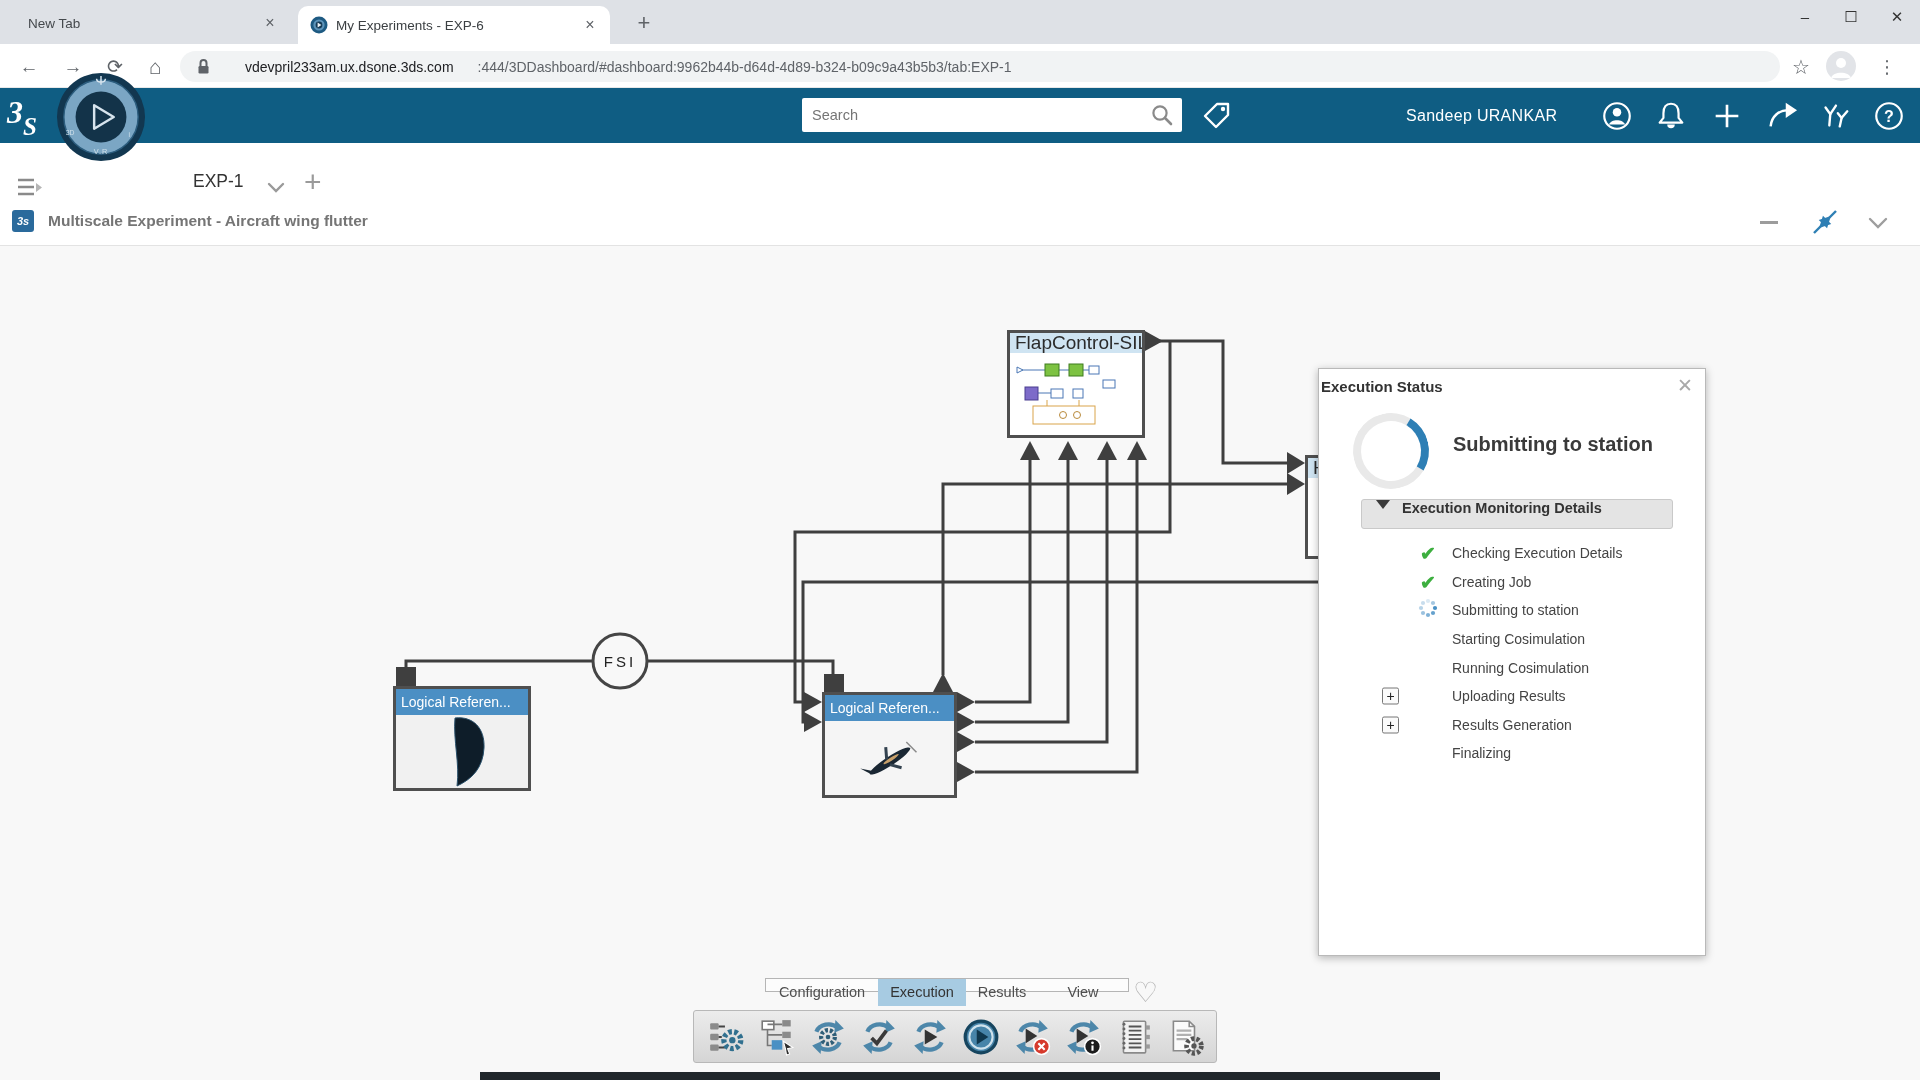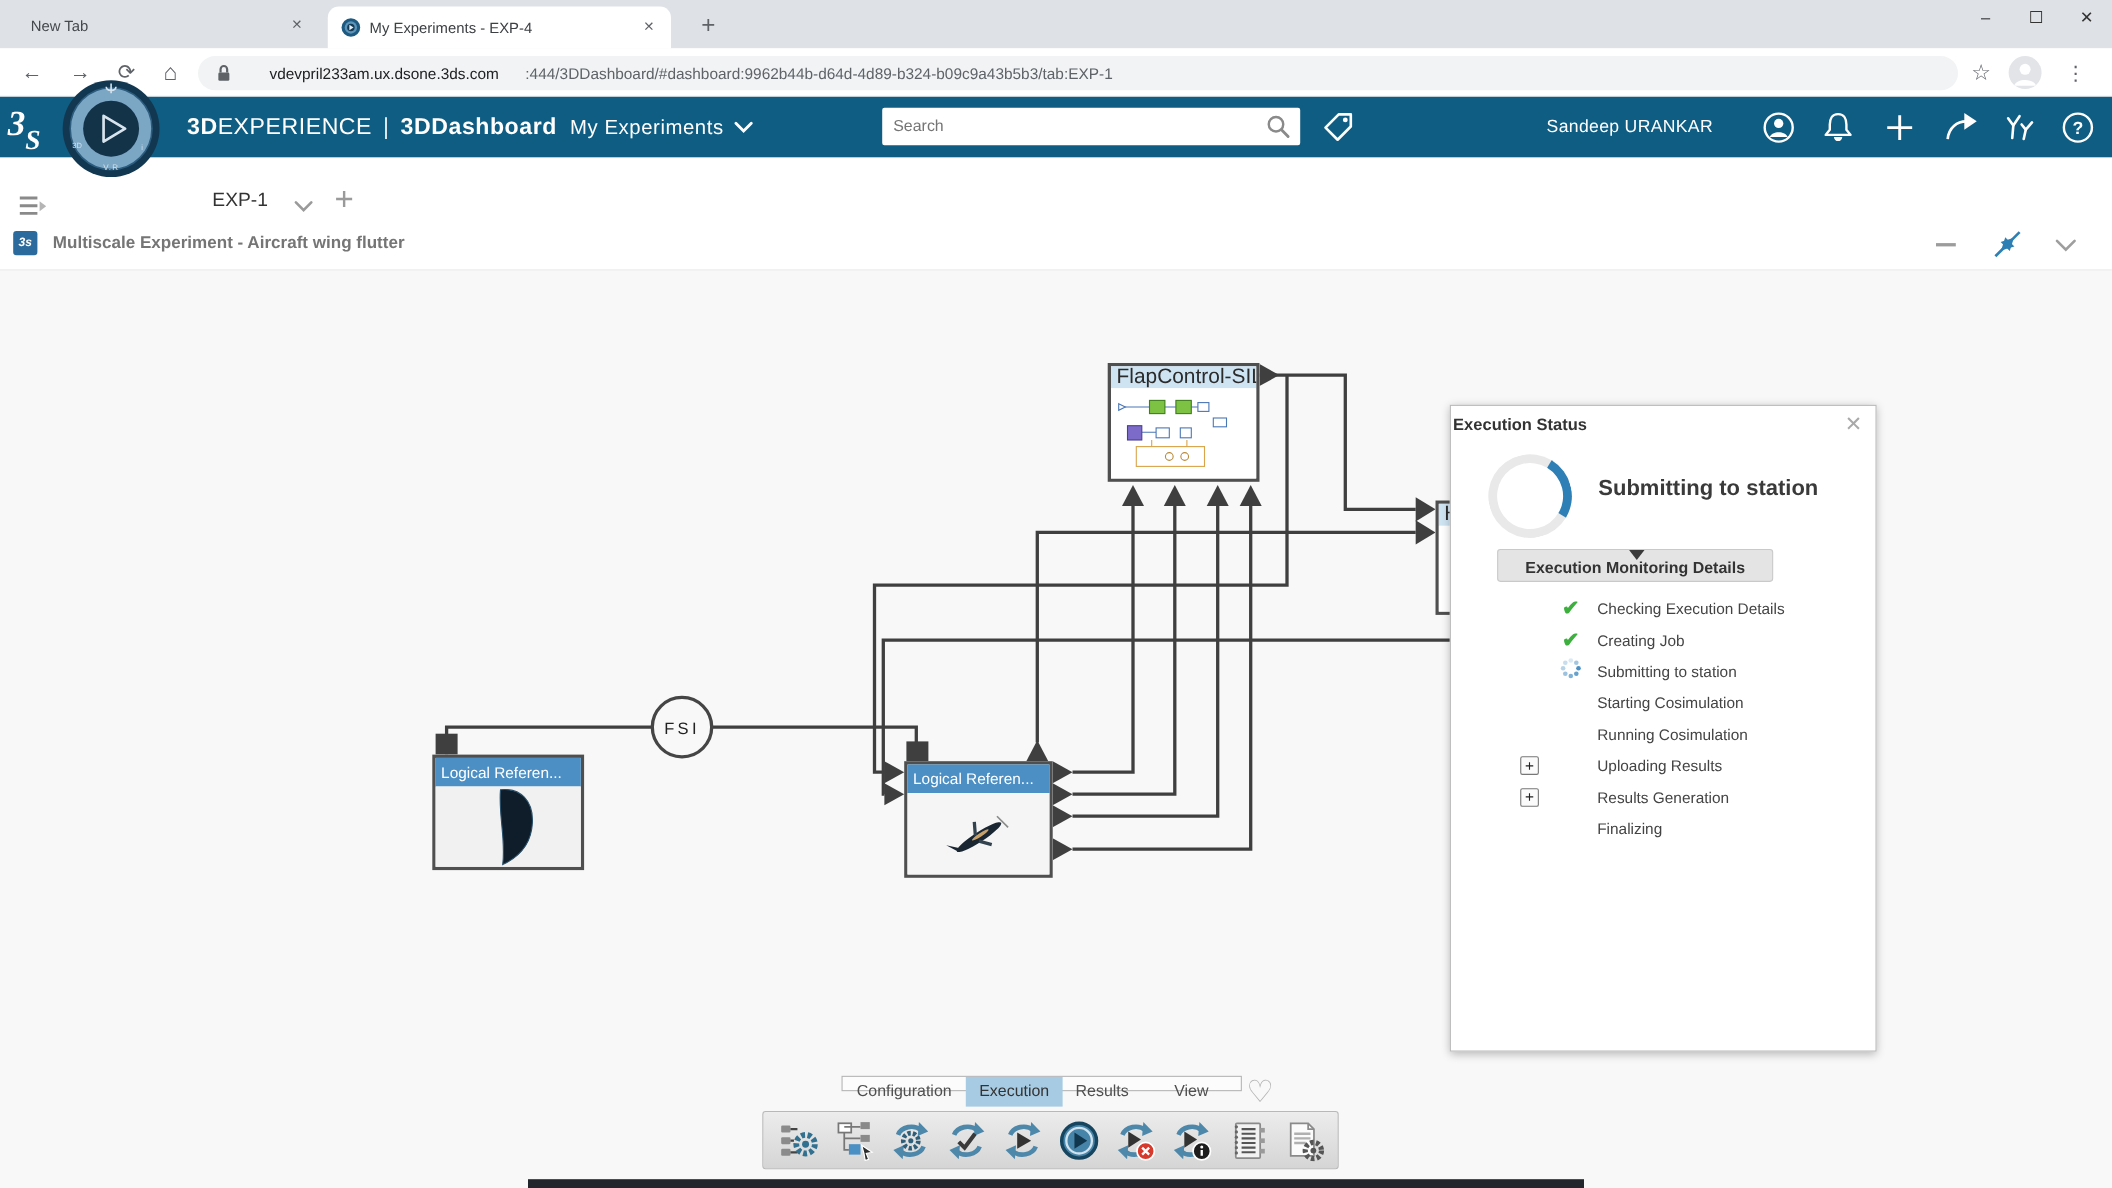--- a/index.html
+++ b/index.html
@@ -64,21 +64,21 @@
   #node-log1 { left:393px; top:440px; width:138px; height:105px; }
   #node-log2 { left:822px; top:446px; width:135px; height:106px; }
   #node-hidden { left:1305px; top:209px; width:118px; height:104px; z-index:3; }
 
   
   #exec-panel { left:1318px; top:122px; width:388px; height:588px; background:#fff; border:1px solid #b9b9b9; box-shadow:0 2px 8px rgba(0,0,0,.28); z-index:10; }
   #exec-title { left:2px; top:9px; font-size:15px; font-weight:bold; color:#333; }
   #exec-close { right:12px; top:5px; font-size:19px; color:#a9a9a9; }
   #spinner { left:34px; top:44px; width:76px; height:76px; border-radius:50%; border:8px solid #e9e9e9; border-right-color:#2e7fb5; transform:rotate(-14deg); }
   #exec-status { left:134px; top:64px; font-size:20px; font-weight:bold; color:#3a3a3a; }
-  #details-bar { left:42px; top:130px; width:251px; height:30px; background:#e4e4e4; border:1px solid #c9c9c9; border-radius:3px; display:flex; align-items:center;flex-direction:column; }
+  #details-bar { left:42px; top:130px; width:312px; height:30px; background:#e4e4e4; border:1px solid #c9c9c9; border-radius:3px; display:flex; align-items:flex-start; }
   #details-caret { width:0; height:0; border-left:7px solid transparent; border-right:7px solid transparent; border-top:9px solid #3a3a3a; margin:0 12px 0 14px; }
   #details-label { font-size:14.5px; font-weight:bold; color:#333; }
   #steps { left:0; top:170px; width:388px; }
   .step { position:relative; height:28.6px; }
   .step-label { position:absolute; left:133px; top:50%; transform:translateY(-50%); font-size:14px; color:#444; }
   .step-ico { position:absolute; left:94px; top:50%; transform:translateY(-50%); width:30px; text-align:center; }
   .step-check { color:#3daf3f; font-size:19px; font-weight:bold; }
   .step-plus { position:absolute; left:63px; top:50%; transform:translateY(-50%); width:17px; height:17px; border:1.5px solid #777; border-radius:2px; background:#fbfbfb; color:#222; font-size:14px; line-height:14px; text-align:center; }
 
   
@@ -98,21 +98,21 @@
     <span class="spacer"></span>
     <span class="ctab-close">×</span>
   </div>
   <div class="abs ctab-active">
     <svg class="favicon" viewBox="0 0 18 18">
       <circle cx="9" cy="9" r="8.5" fill="#1d5a82"></circle>
       <circle cx="9" cy="9" r="5.6" fill="#5d94ba"></circle>
       <circle cx="9" cy="9" r="3.4" fill="#143a55"></circle>
       <polygon points="7.6,6.6 11.4,9 7.6,11.4" fill="#e8f1f7"></polygon>
     </svg>
-    <span>My Experiments - EXP-4</span>
+    <span>My Experiments - EXP-6</span>
     <span class="spacer"></span>
     <span class="ctab-close">×</span>
   </div>
   <div class="abs newtab-plus">+</div>
   <div class="abs winctl" style="right:92px">–</div>
   <div class="abs winctl" style="right:46px">☐</div>
   <div class="abs winctl" style="right:0">✕</div>
 </div>
 
 <div id="chrome-toolbar" class="abs">
@@ -136,29 +136,20 @@
     </svg>
   </div>
   <div class="abs navbtn" style="left:1872px;font-size:18px">⋮</div>
 </div>
 
 <div id="app-topbar" class="abs">
   <svg class="abs" style="left:6px;top:5px" width="46" height="46" viewBox="0 0 46 46">
     <text x="1" y="30" font-family="Liberation Serif, serif" font-style="italic" font-weight="bold" font-size="32" fill="#fff">3</text>
     <text x="17" y="42" font-family="Liberation Serif, serif" font-style="italic" font-weight="bold" font-size="25" fill="#fff">S</text>
   </svg>
-  <div id="brand" class="abs">
-    <span><b>3D</b><span style="font-weight:300">EXPERIENCE</span></span>
-    <span class="sep">|</span>
-    <span class="dash">3DDashboard</span>
-    <span class="exp-name">My Experiments</span>
-    <svg width="20" height="14" viewBox="0 0 20 14" style="margin-left:8px">
-      <polyline points="3,3 10,10 17,3" stroke="#fff" stroke-width="2.6" fill="none" stroke-linecap="round"></polyline>
-    </svg>
-  </div>
   <div id="search-box" class="abs">
     <input type="text" placeholder="Search" style="">
     <svg width="24" height="24" viewBox="0 0 24 24" style="margin-right:8px">
       <circle cx="10" cy="10" r="6.6" stroke="#8a8a8a" stroke-width="2.2" fill="none"></circle>
       <line x1="15" y1="15" x2="21" y2="21" stroke="#8a8a8a" stroke-width="2.6" stroke-linecap="round"></line>
     </svg>
   </div>
   <svg class="abs tb-ico" style="left:1200px" viewBox="0 0 34 34">
     <polygon points="5,17 17,5 28,5 28,16 16,28" fill="none" stroke="#fff" stroke-width="2.4" stroke-linejoin="round"></polygon>
     <circle cx="23" cy="10" r="2.2" fill="#fff"></circle>

